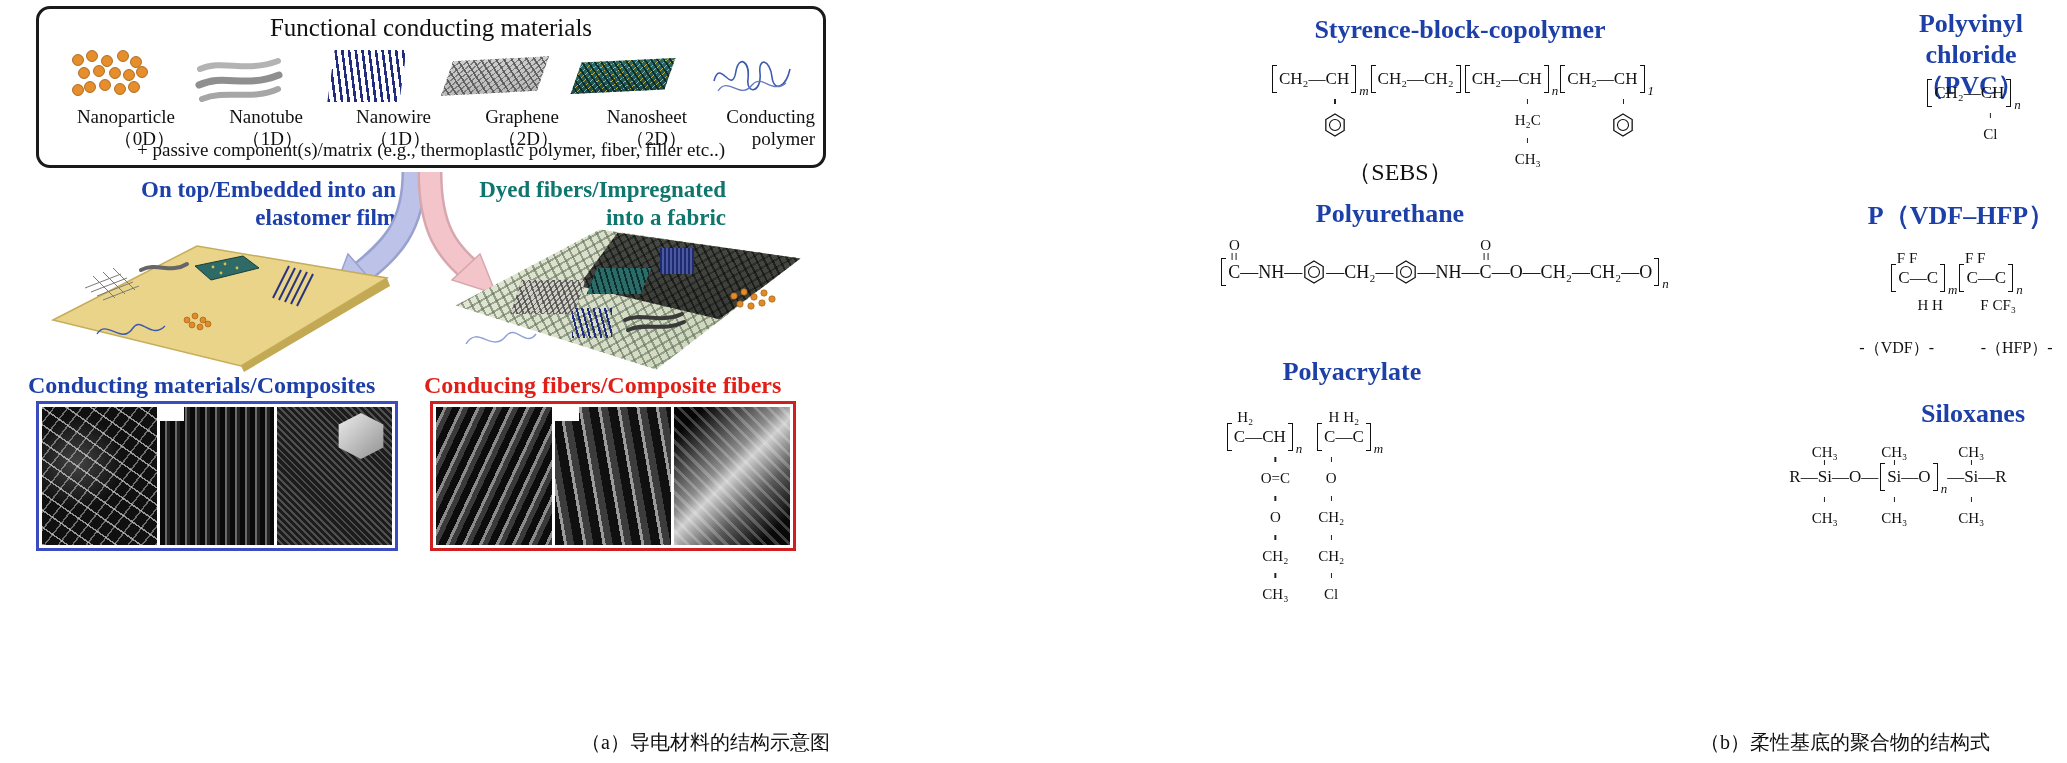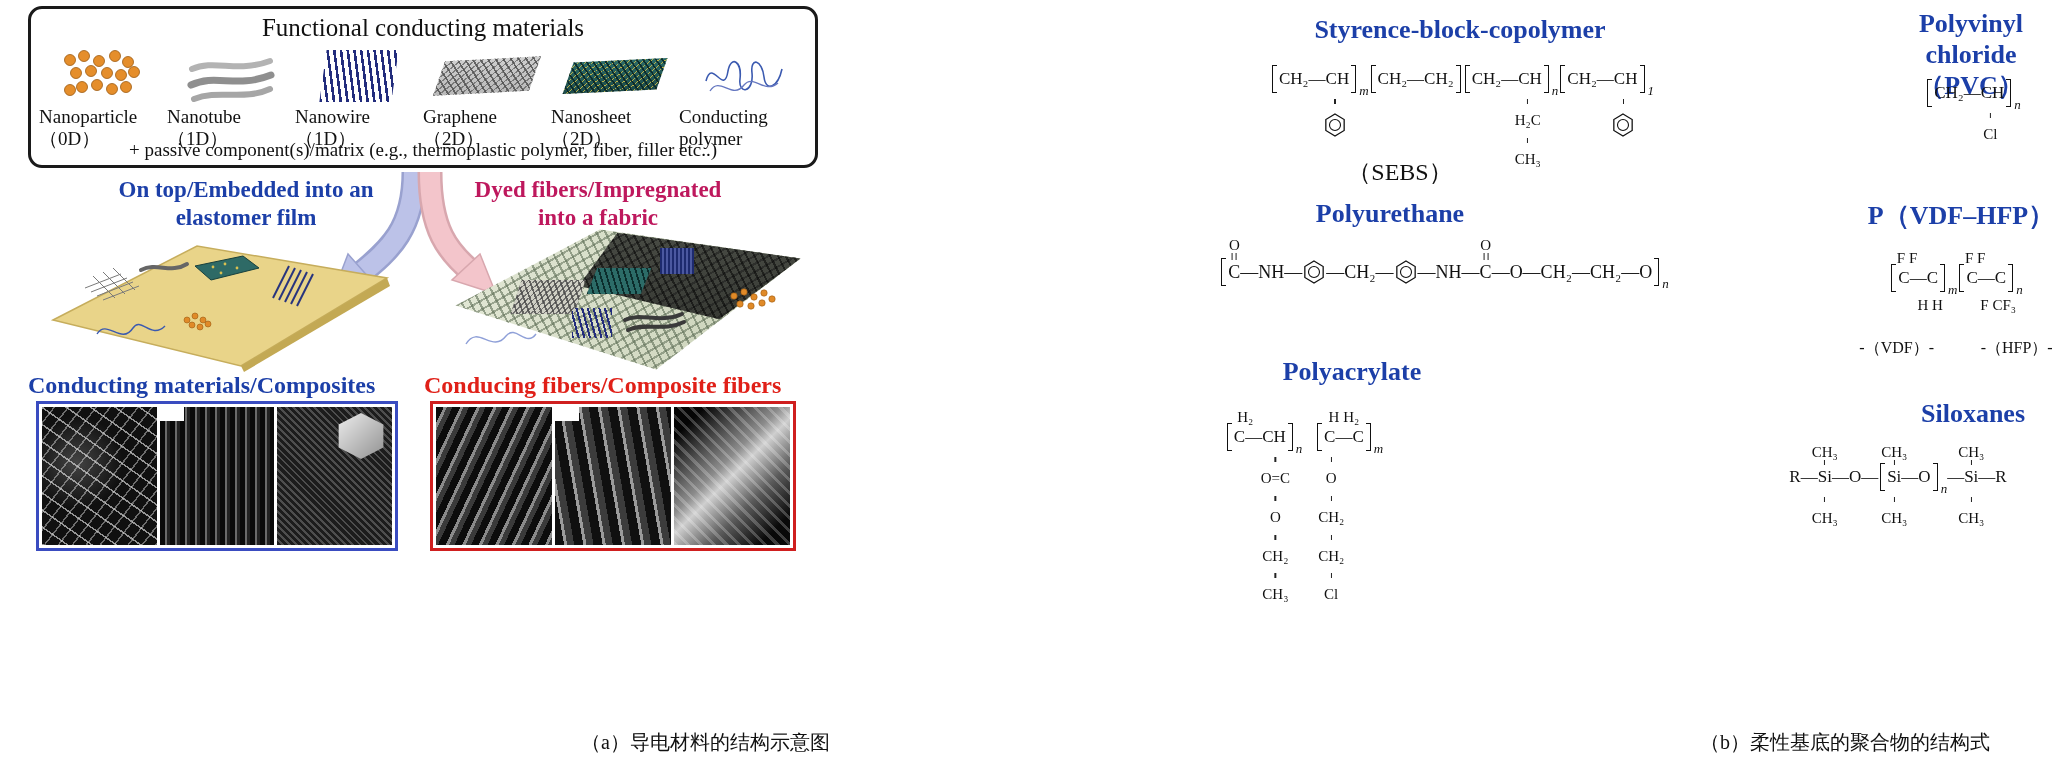--- a/index.html
+++ b/index.html
@@ -1,44 +1,44 @@
 <!DOCTYPE html>
 <html><head>
 <meta charset="utf-8">
 <style>
   *{box-sizing:border-box;margin:0;padding:0}
   body{background:#fff}
   .page{position:relative;width:2067px;height:763px;background:#fff;overflow:hidden;
         font-family:"Liberation Serif","DejaVu Serif",serif;color:#111}
 
   
-  .fcm-box{position:absolute;left:28px;top:6px;width:790px;height:162px;
+  .fcm-box{position:absolute;left:36px;top:6px;width:790px;height:162px;
            border:3px solid #1a1a1a;border-radius:14px;background:#fff}
   .fcm-title{position:absolute;top:5px;left:0;right:0;text-align:center;font-size:25px}
   .mats{position:absolute;top:38px;left:8px;right:8px;display:flex}
-  .mat{flex:1;text-align:left}
+  .mat{flex:1;text-align:right}
   .mic-box{height:58px;display:flex;align-items:center;justify-content:center}
   .mlab{font-size:19px;line-height:1.15;margin-top:1px}
   .mdim{font-size:19px;line-height:1.15}
   .fcm-note{position:absolute;bottom:4px;left:0;right:0;text-align:center;font-size:19px}
 
   .icon-nanowire{width:72px;height:52px;transform:skewX(-8deg);
     background:repeating-linear-gradient(75deg,#222c7c 0 2.5px,transparent 2.5px 6.5px)}
   .icon-graphene{width:94px;height:46px;transform:skewX(-24deg) scaleY(.75) rotate(-4deg);
     background:repeating-linear-gradient(55deg,rgba(80,80,80,.85) 0 1.5px,transparent 1.5px 6px),
                repeating-linear-gradient(-55deg,rgba(110,110,110,.85) 0 1.5px,transparent 1.5px 6px),
                linear-gradient(#cfcfcf,#b9b9b9)}
   .icon-nanosheet{width:92px;height:44px;transform:skewX(-24deg) scaleY(.72) rotate(-4deg);
     background:repeating-linear-gradient(55deg,rgba(8,38,38,.9) 0 1.5px,transparent 1.5px 5px),
                repeating-linear-gradient(-55deg,rgba(205,185,70,.9) 0 1px,transparent 1px 6px),
                linear-gradient(#2c6c68,#1d4a48)}
 
-  .bt{position:absolute;top:176px;font-weight:700;font-size:23px;text-align:center;line-height:1.2}
+  .bt{position:absolute;top:176px;font-weight:700;font-size:23px;text-align:right;line-height:1.2}
   .btL{left:96px;width:300px;color:#1c3fa8}
-  .btR{left:458px;width:280px;color:#be185d}
+  .btR{left:446px;width:280px;color:#0f766e}
 
   .arrows{position:absolute;left:322px;top:170px}
 
   .film{position:absolute;left:45px;top:226px}
 
   .fabric-wrap{position:absolute;left:452px;top:222px;width:352px;height:152px}
   .fabric-base{position:absolute;inset:0;
     clip-path:polygon(1% 55%,42% 5%,99% 24%,58% 97%);
     background:repeating-linear-gradient(63deg,rgba(96,112,88,.6) 0 2px,transparent 2px 8px),
                repeating-linear-gradient(-30deg,rgba(96,112,88,.55) 0 2px,transparent 2px 8px),

